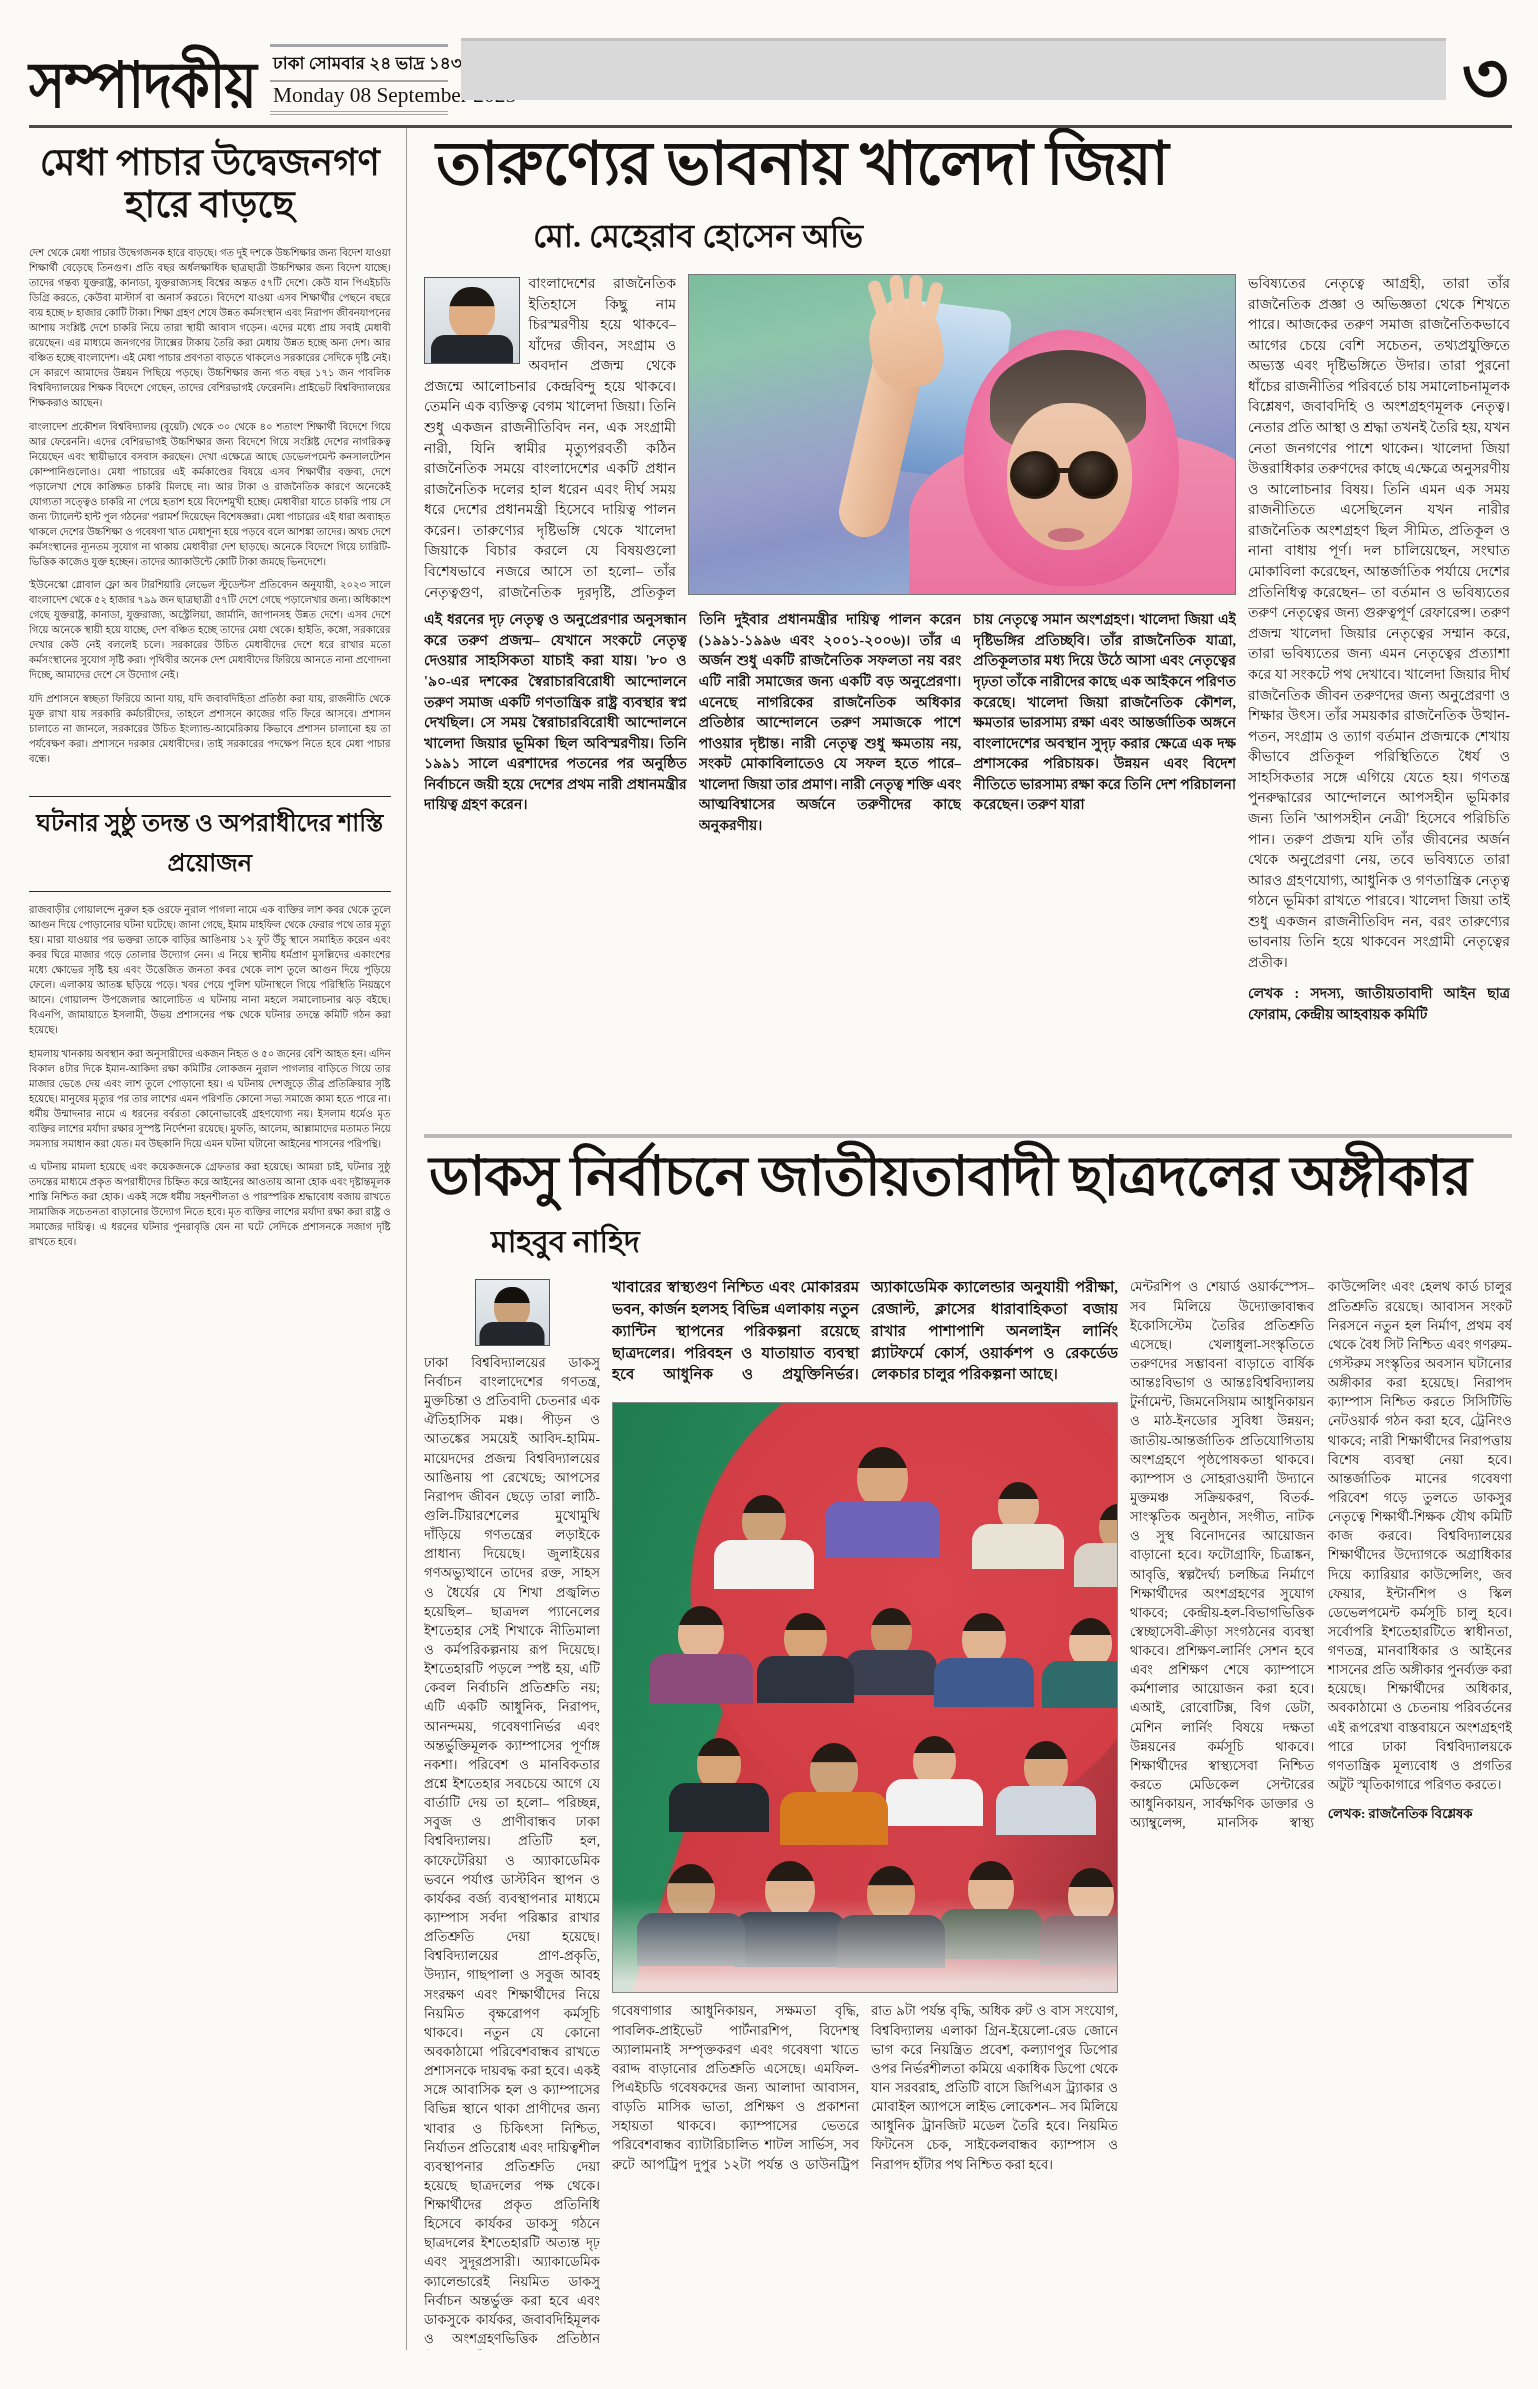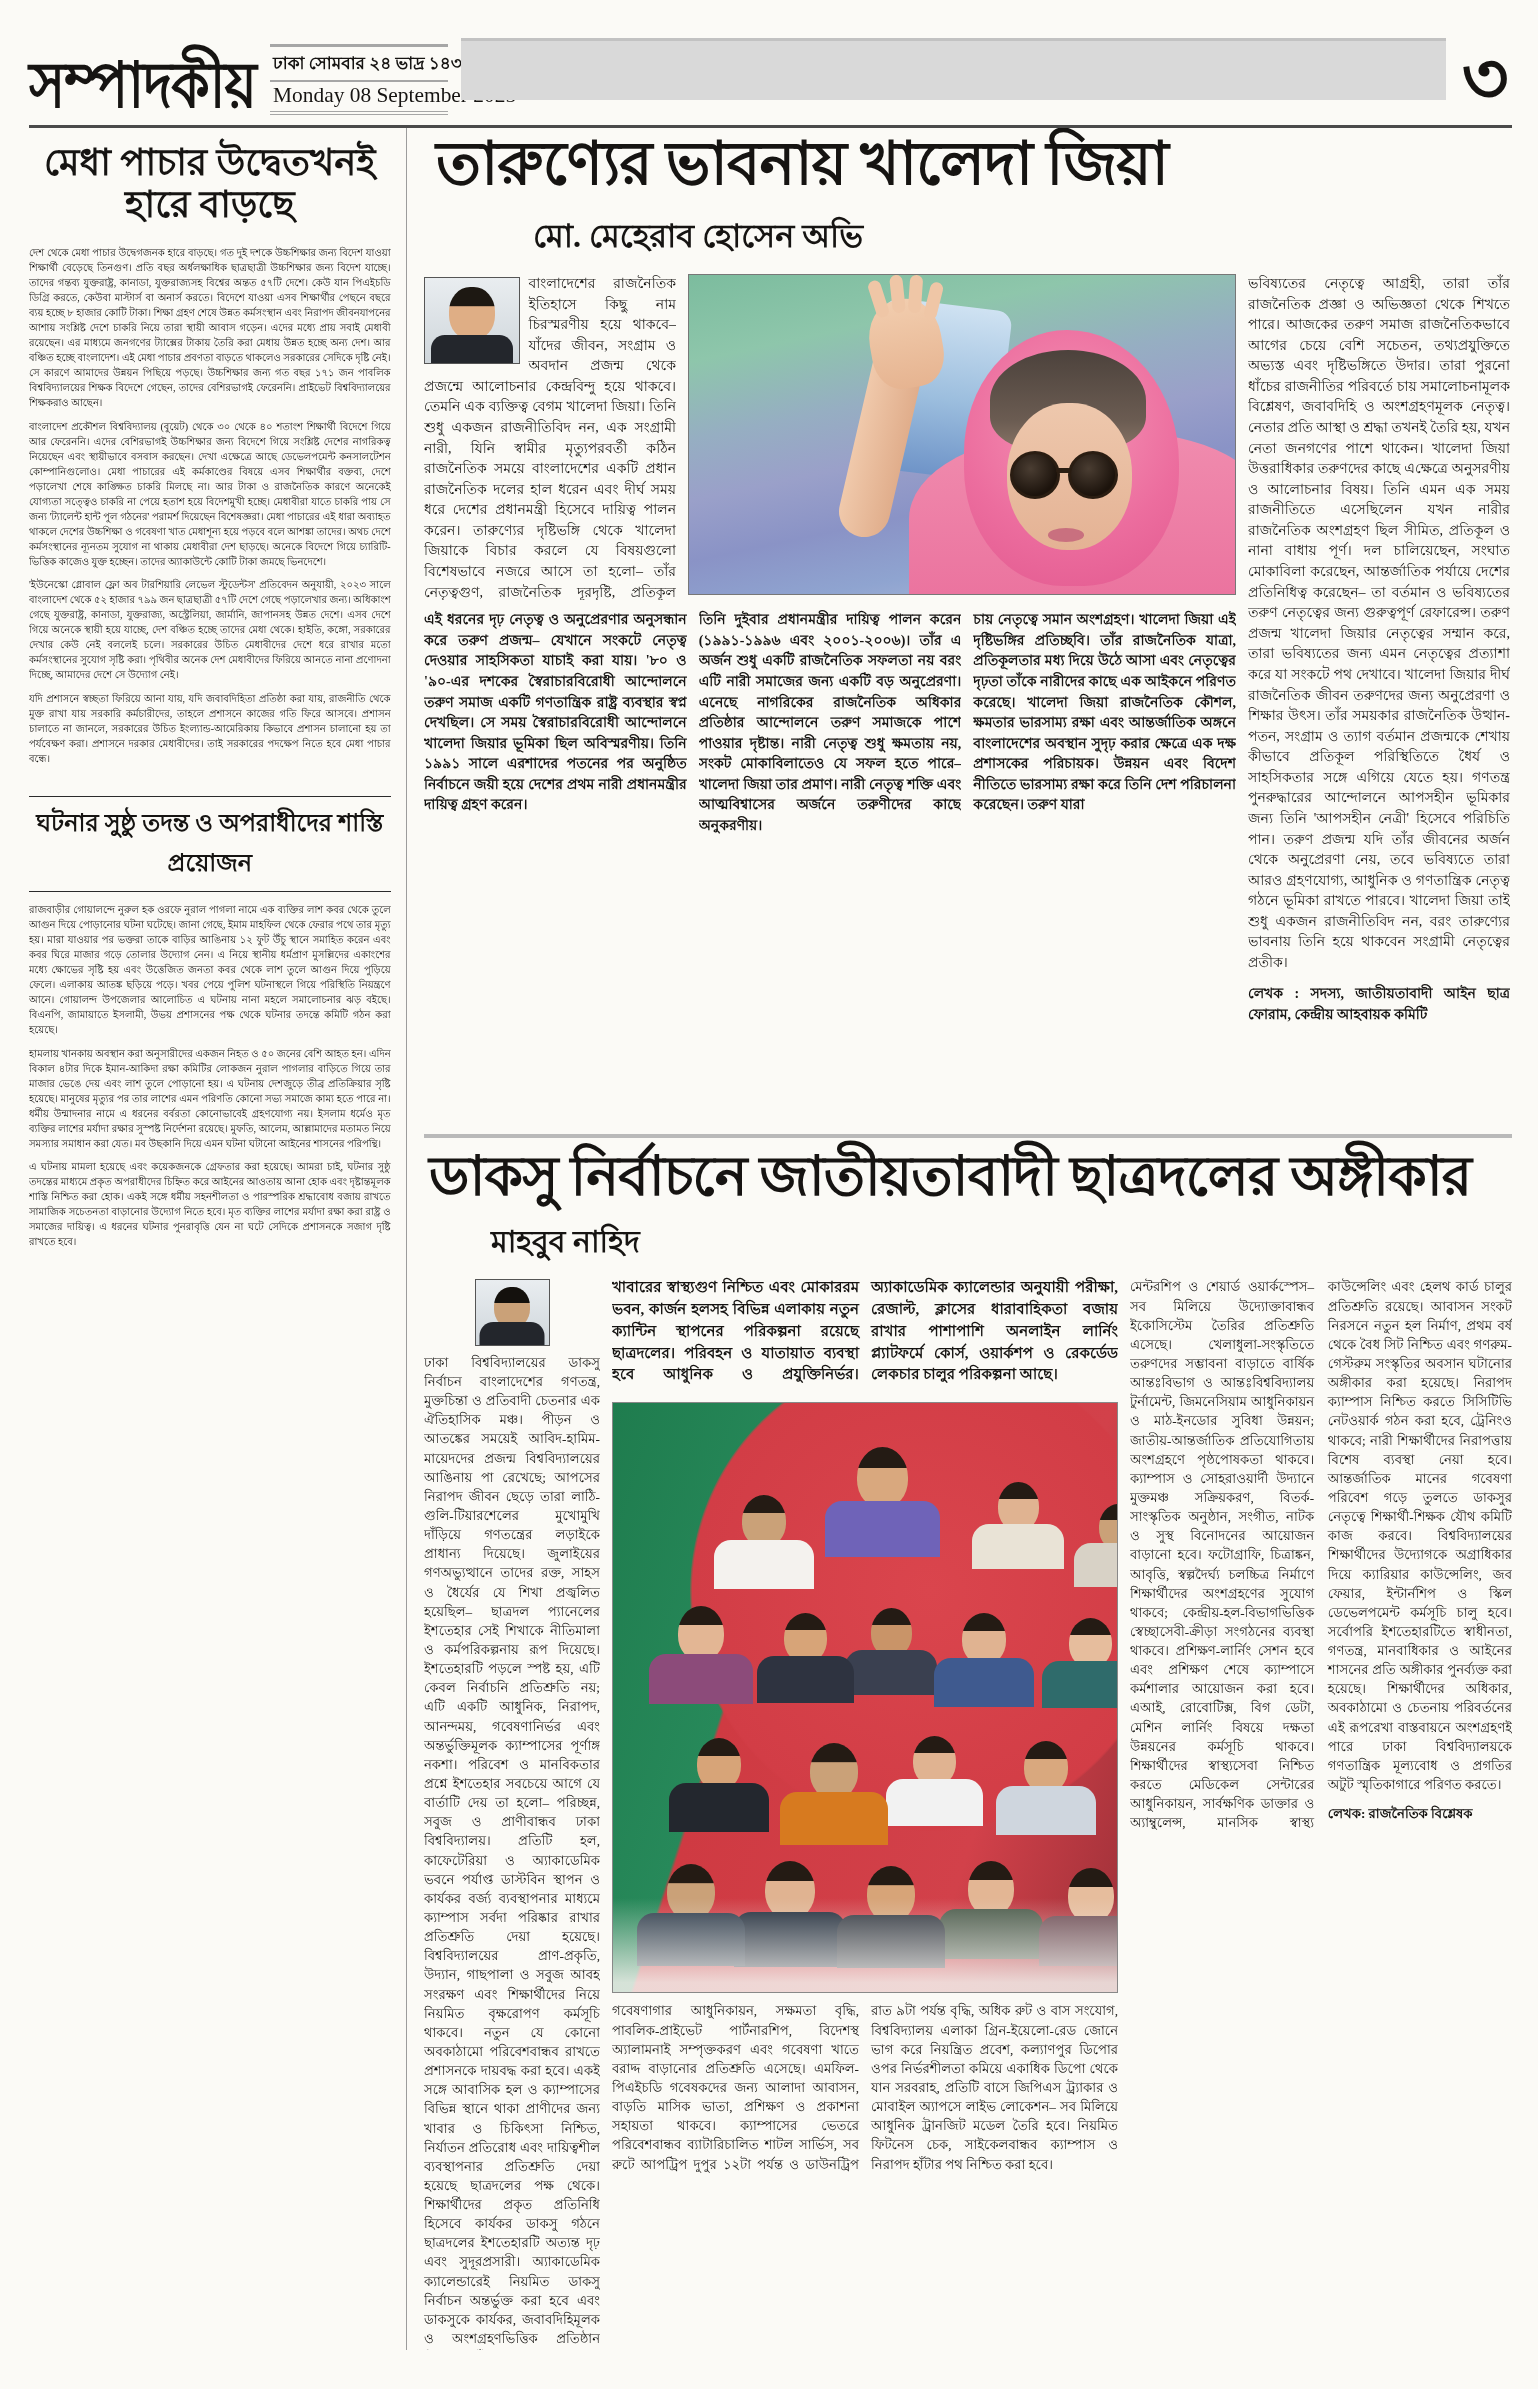--- a/index.html
+++ b/index.html
@@ -107,21 +107,21 @@
       <div class="date-en">Monday 08 September 2025</div>
     </div>
     <div class="graybar"></div>
     <div class="pageno">৩</div>
   </header>
 
   <div class="content">
 
     <aside class="leftcol">
       <article>
-        <h2 class="la-head">মেধা পাচার উদ্বেতখনই হারে বাড়ছে</h2>
+        <h2 class="la-head">মেধা পাচার উদ্বেজনগণ হারে বাড়ছে</h2>
         <div class="la-body">
           <p>দেশ থেকে মেধা পাচার উদ্বেগজনক হারে বাড়ছে। গত দুই দশকে উচ্চশিক্ষার জন্য বিদেশ যাওয়া শিক্ষার্থী বেড়েছে তিনগুণ। প্রতি বছর অর্ধলক্ষাধিক ছাত্রছাত্রী উচ্চশিক্ষার জন্য বিদেশ যাচ্ছে। তাদের গন্তব্য যুক্তরাষ্ট্র, কানাডা, যুক্তরাজ্যসহ বিশ্বের অন্তত ৫৭টি দেশে। কেউ যান পিএইচডি ডিগ্রি করতে, কেউবা মাস্টার্স বা অনার্স করতে। বিদেশে যাওয়া এসব শিক্ষার্থীর পেছনে বছরে ব্যয় হচ্ছে ৮ হাজার কোটি টাকা। শিক্ষা গ্রহণ শেষে উন্নত কর্মসংস্থান এবং নিরাপদ জীবনযাপনের আশায় সংশ্লিষ্ট দেশে চাকরি নিয়ে তারা স্থায়ী আবাস গড়েন। এদের মধ্যে প্রায় সবাই মেধাবী রয়েছেন। এর মাধ্যমে জনগণের ট্যাক্সের টাকায় তৈরি করা মেধায় উন্নত হচ্ছে অন্য দেশ। আর বঞ্চিত হচ্ছে বাংলাদেশ। এই মেধা পাচার প্রবণতা বাড়তে থাকলেও সরকারের সেদিকে দৃষ্টি নেই। সে কারণে আমাদের উন্নয়ন পিছিয়ে পড়ছে। উচ্চশিক্ষার জন্য গত বছর ১৭১ জন পাবলিক বিশ্ববিদ্যালয়ের শিক্ষক বিদেশে গেছেন, তাদের বেশিরভাগই ফেরেননি। প্রাইভেট বিশ্ববিদ্যালয়ের শিক্ষকরাও আছেন।</p>
           <p>বাংলাদেশ প্রকৌশল বিশ্ববিদ্যালয় (বুয়েট) থেকে ৩০ থেকে ৪০ শতাংশ শিক্ষার্থী বিদেশে গিয়ে আর ফেরেননি। এদের বেশিরভাগই উচ্চশিক্ষার জন্য বিদেশে গিয়ে সংশ্লিষ্ট দেশের নাগরিকত্ব নিয়েছেন এবং স্থায়ীভাবে বসবাস করছেন। দেখা এক্ষেত্রে আছে ডেভেলপমেন্ট কনসালটেশন কোম্পানিগুলোও। মেধা পাচারের এই কর্মকাণ্ডের বিষয়ে এসব শিক্ষার্থীর বক্তব্য, দেশে পড়ালেখা শেষে কাঙ্ক্ষিত চাকরি মিলছে না। আর টাকা ও রাজনৈতিক কারণে অনেকেই যোগ্যতা সত্ত্বেও চাকরি না পেয়ে হতাশ হয়ে বিদেশমুখী হচ্ছে। মেধাবীরা যাতে চাকরি পায় সে জন্য 'ট্যালেন্ট হান্ট পুল গঠনের' পরামর্শ দিয়েছেন বিশেষজ্ঞরা। মেধা পাচারের এই ধারা অব্যাহত থাকলে দেশের উচ্চশিক্ষা ও গবেষণা খাত মেধাশূন্য হয়ে পড়বে বলে আশঙ্কা তাদের। অথচ দেশে কর্মসংস্থানের ন্যূনতম সুযোগ না থাকায় মেধাবীরা দেশ ছাড়ছে। অনেকে বিদেশে গিয়ে চ্যারিটি-ভিত্তিক কাজেও যুক্ত হচ্ছেন। তাদের অ্যাকাউন্টে কোটি টাকা জমছে ভিনদেশে।</p>
           <p>'ইউনেস্কো গ্লোবাল ফ্লো অব টারশিয়ারি লেভেল স্টুডেন্টস' প্রতিবেদন অনুযায়ী, ২০২৩ সালে বাংলাদেশ থেকে ৫২ হাজার ৭৯৯ জন ছাত্রছাত্রী ৫৭টি দেশে গেছে পড়ালেখার জন্য। অধিকাংশ গেছে যুক্তরাষ্ট্র, কানাডা, যুক্তরাজ্য, অস্ট্রেলিয়া, জার্মানি, জাপানসহ উন্নত দেশে। এসব দেশে গিয়ে অনেকে স্থায়ী হয়ে যাচ্ছে, দেশ বঞ্চিত হচ্ছে তাদের মেধা থেকে। হাইতি, কঙ্গো, সরকারের দেখার কেউ নেই বললেই চলে। সরকারের উচিত মেধাবীদের দেশে ধরে রাখার মতো কর্মসংস্থানের সুযোগ সৃষ্টি করা। পৃথিবীর অনেক দেশ মেধাবীদের ফিরিয়ে আনতে নানা প্রণোদনা দিচ্ছে, আমাদের দেশে সে উদ্যোগ নেই।</p>
           <p>যদি প্রশাসনে স্বচ্ছতা ফিরিয়ে আনা যায়, যদি জবাবদিহিতা প্রতিষ্ঠা করা যায়, রাজনীতি থেকে মুক্ত রাখা যায় সরকারি কর্মচারীদের, তাহলে প্রশাসনে কাজের গতি ফিরে আসবে। প্রশাসন চালাতে না জানলে, সরকারের উচিত ইংল্যান্ড-আমেরিকায় কিভাবে প্রশাসন চালানো হয় তা পর্যবেক্ষণ করা। প্রশাসনে দরকার মেধাবীদের। তাই সরকারের পদক্ষেপ নিতে হবে মেধা পাচার বন্ধে।</p>
         </div>
       </article>
       <div class="la-gap"></div>
       <article>
         <div class="la-sub">ঘটনার সুষ্ঠু তদন্ত ও অপরাধীদের শাস্তি প্রয়োজন</div>

